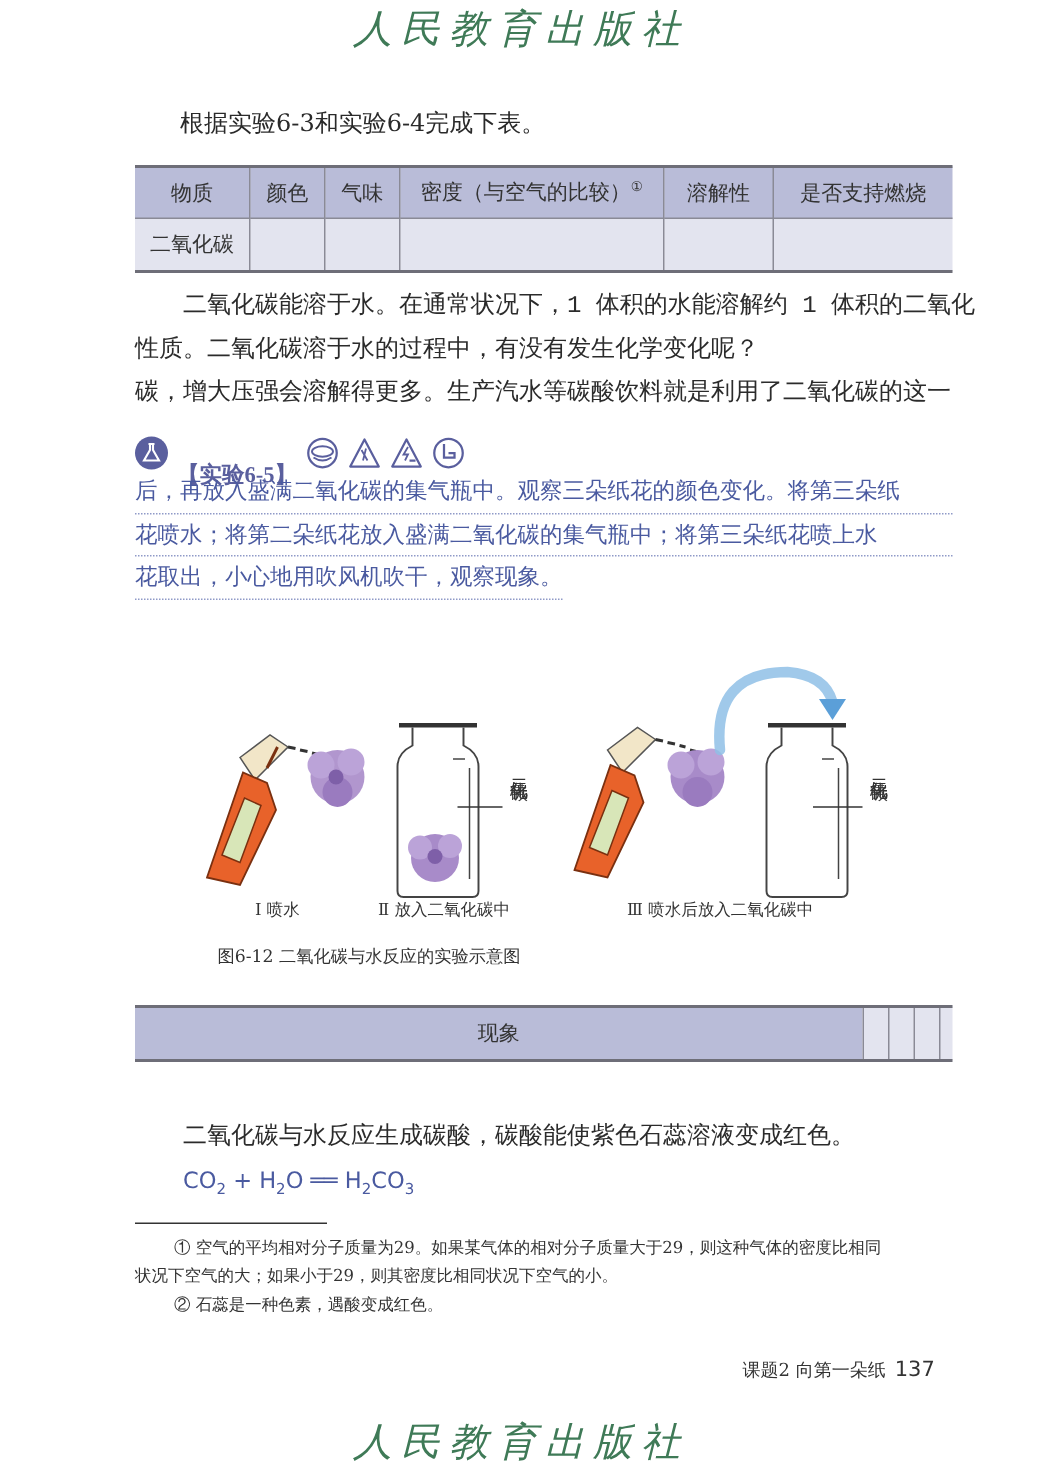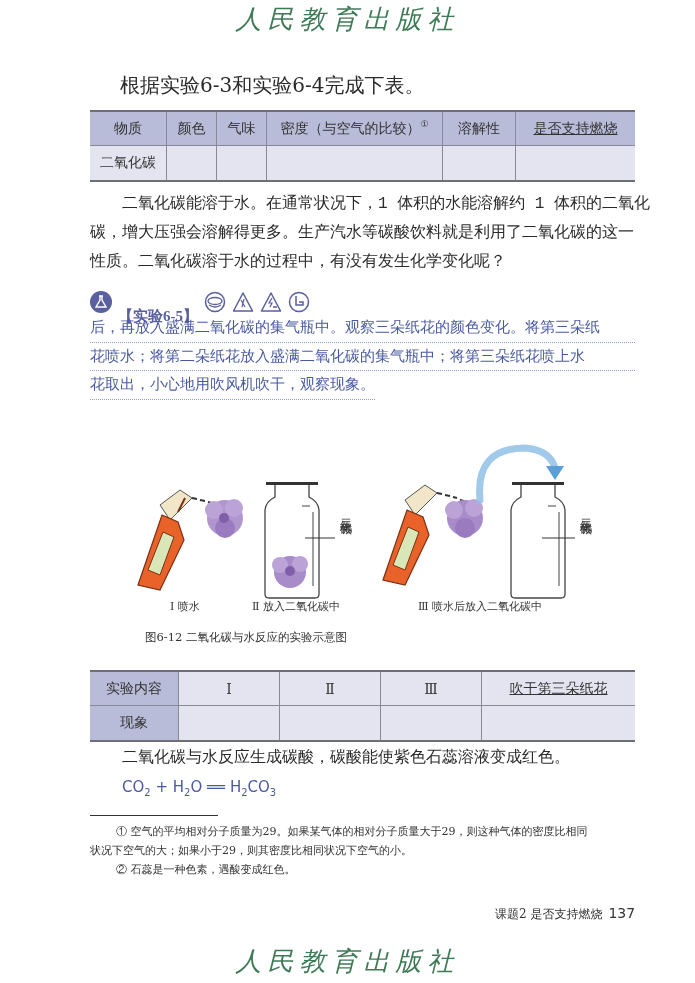--- a/index.html
+++ b/index.html
@@ -5,25 +5,25 @@
   html, body { margin: 0; padding: 0; background: #ffffff; }
   body { width: 695px; height: 983px; position: relative; overflow: hidden;
          font-family: "DejaVu Serif", "Liberation Serif", serif; color: #2a2a2a; }
   .abs { position: absolute; }
   .publisher { left: 0; width: 695px; text-align: center; color: #3f7a57;
                font-family: "DejaVu Serif", serif; font-style: italic; font-size: 26px;
                letter-spacing: 6px; }
   .publisher.top { top: 2px; }
   .publisher.bottom { top: 944px; }
   .para { font-size: 16px; line-height: 29px; color: #2b2b2b; }
-  .lead { left: 120px; top: 72px; font-size: 20px; }
+  .lead { left: 120px; top: 72px; font-size: 16px; }
   table.tbl { border-collapse: collapse; position: absolute; font-size: 14px; color: #333; }
   table.tbl td { border-left: 1px solid #8a8a96; border-right: 1px solid #8a8a96; text-align: center; padding: 0; }
   table.tbl td:first-child { border-left: none; }
-  table.tbl td:last-child { border-right: none; text-decoration: underline; }
+  table.tbl td:last-child { border-right: none; }
   table.tbl tr.head td { background: #b9bcd8; height: 33px; border-bottom: 1px solid #8a8a96; }
   table.tbl tr.body td { background: #e3e4ef; height: 34px; }
   table.tbl { border-top: 2px solid #6e6e78; border-bottom: 2px solid #6e6e78; }
   table.t2 tr td.rowhead { background: #b9bcd8; }
   table.t2 tr.head td { background: #e3e4ef; }
   table.t2 tr.head td.rowhead { background: #b9bcd8; }
   .body-text { left: 90px; width: 545px; top: 190px; font-family: Liberation Mono, monospace; }
   .exp-header { left: 90px; top: 290px; height: 24px; display: flex; align-items: center; gap: 6px; }
   .flask { width: 22px; height: 22px; border-radius: 50%; background: #5a5f9e; display:flex; align-items:center; justify-content:center; }
   .exp-title { color: #5a5f9e; font-family: Liberation Serif, serif; font-weight: bold; font-size: 15px; margin-top: 28px; }
@@ -66,22 +66,22 @@
     <td></td>
     <td></td>
     <td></td>
     <td></td>
   </tr>
 </tbody>
   </table>
 
 <div class="abs para body-text">
   <div style="text-indent:32px;white-space:nowrap">二氧化碳能溶于水。在通常状况下，1 体积的水能溶解约 1 体积的二氧化</div>
+  <div style="white-space:nowrap">性质。二氧化碳溶于水的过程中，有没有发生化学变化呢？</div>
   <div style="white-space:nowrap">碳，增大压强会溶解得更多。生产汽水等碳酸饮料就是利用了二氧化碳的这一</div>
-  <div style="white-space:nowrap">性质。二氧化碳溶于水的过程中，有没有发生化学变化呢？</div>
 </div>
 
 <div class="abs exp-header">
   <span class="flask">
     <svg width="14" height="14" viewBox="0 0 14 14">
         <path d="M5 1h4M6 1v4L2 12h10L8 5V1" fill="none" stroke="#fff" stroke-width="1.4"></path>
       </svg>
   </span>
   <span class="exp-title">【实验6-5】</span>
   <span class="safety">
@@ -176,27 +176,20 @@
   <div class="abs vlabel" style="left:447px; top:70px;">二氧化碳</div>
   <div class="abs caption-small" style="left:40px; top:159px;">Ⅰ  喷水</div>
   <div class="abs caption-small" style="left:122px; top:159px;">Ⅱ  放入二氧化碳中</div>
   <div class="abs caption-small" style="left:288px; top:159px;">Ⅲ  喷水后放入二氧化碳中</div>
 </div>
 
 <div class="abs fig-caption">图6-12    二氧化碳与水反应的实验示意图</div>
 
 <table class="tbl t2" style="left:90px; top:670px; width:545px;">
   <tbody>
-      <tr class="head">
-    <td class="rowhead" style="width:88px">实验内容</td>
-    <td style="width:100px">Ⅰ</td>
-    <td style="width:100px">Ⅱ</td>
-    <td style="width:100px">Ⅲ</td>
-    <td>吹干第三朵纸花</td>
-  </tr>
   <tr class="body">
     <td class="rowhead">现象</td>
     <td></td>
     <td></td>
     <td></td>
     <td></td>
   </tr>
 </tbody>
   </table>
 
@@ -211,16 +204,16 @@
 </div>
 
 <div class="abs footnote-rule"></div>
 <div class="abs footnotes">
   <p class="ind" style="white-space:nowrap">① 空气的平均相对分子质量为29。如果某气体的相对分子质量大于29，则这种气体的密度比相同</p>
   <p>状况下空气的大；如果小于29，则其密度比相同状况下空气的小。</p>
   <p class="ind">② 石蕊是一种色素，遇酸变成红色。</p>
 </div>
 
 <div class="abs page-footer">
-  <span>课题2   是否支持燃烧</span><span class="num">137</span>
+  <span>课题2   向第一朵纸</span><span class="num">137</span>
 </div>
 
 <div class="abs publisher bottom">人民教育出版社</div>
 
 </body></html>

